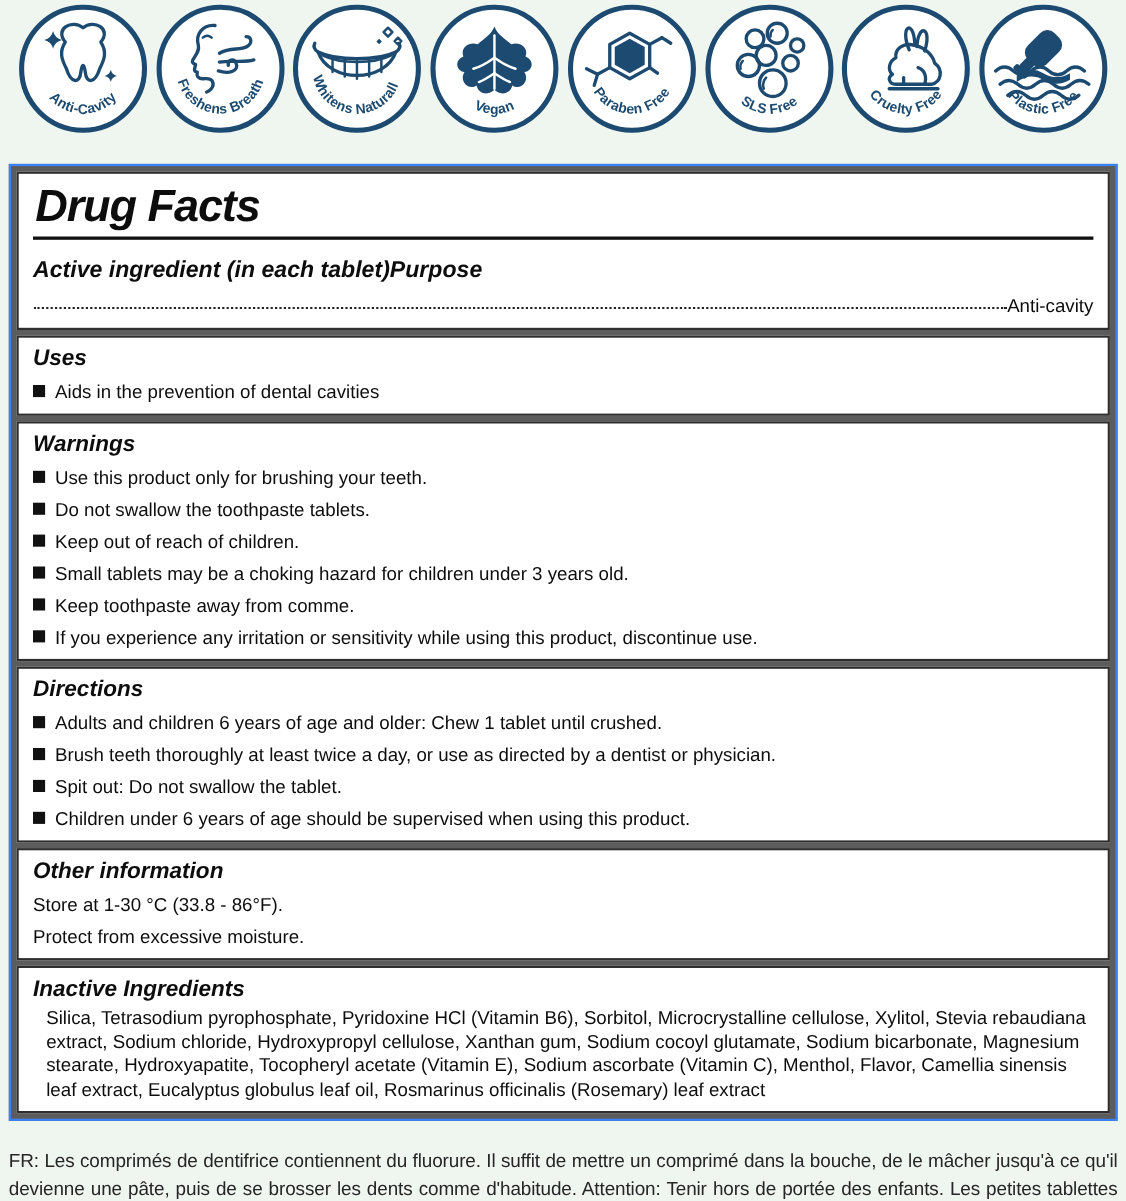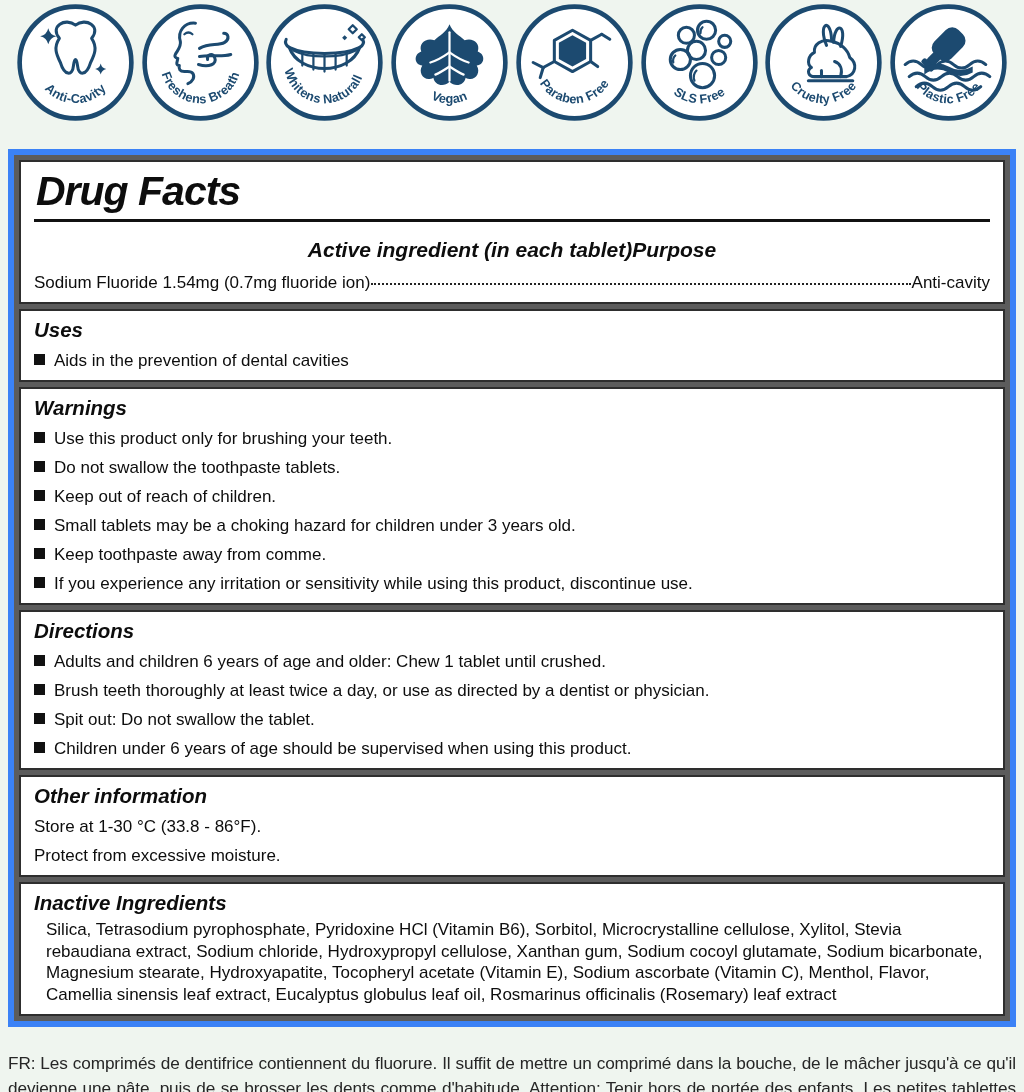--- a/index.html
+++ b/index.html
@@ -18,29 +18,29 @@
   .ic .thin { stroke-width:2.2; }
   .ic .fill { fill:#1c4a70; stroke:none; }
   .ic .vein { stroke:#ffffff; stroke-width:2.2; fill:none; }
   .ic .white { fill:#ffffff; }
   .badge-label { font-family:"Liberation Sans", sans-serif; font-size:12.6px; font-weight:600; letter-spacing:0.3px; }
   .badge-label textPath { fill:#1c4a70; }
   
   .df-panel {
     margin:26px 8px 0 8px;
     background:#5c5c5c;
-    border:6px solid #3b82f6;
+    border:2px solid #3b82f6;
     padding:5px;
     display:flex; flex-direction:column; gap:5px;
     box-sizing:border-box;
   }
   .df-section { background:#ffffff; border:2px solid #2e2e2e; padding:4px 13px 9px 13px; }
   .df-title { margin:2px 0 4px 2px; font-size:41px; font-style:italic; font-weight:700; letter-spacing:-1px; }
   .df-rule { height:3px; background:#111; margin:4px 0 16px 0; }
-  .ai-row { display:flex; justify-content:center; font-size:21px; font-weight:700; font-style:italic; }
+  .ai-row { display:flex; justify-content:flex-start; font-size:21px; font-weight:700; font-style:italic; }
   .leader-row { display:flex; align-items:baseline; font-size:17px; margin-top:11px; white-space:nowrap; }
   .leader-dots { flex:1; border-bottom:2.5px dotted #222; margin:0 1px; transform:translateY(-3px); min-width:20px; }
   .df-h2 { margin:3px 0 0 0; font-size:20.5px; font-weight:700; font-style:italic; }
   .bullets { margin:2px 0 0 0; padding:0; list-style:none;text-align:right; }
   .bullet { display:flex; align-items:flex-start; gap:9px; margin-top:8px; font-size:17px; line-height:21px; }
   .sq { width:11px; height:11px; background:#111; flex:none; margin-top:4px; }
   .info-line { margin:8px 0 0 0; font-size:17px; line-height:21px; }
   .ing-text { margin:4px 0 0 12px; font-size:17px; line-height:21.5px; }
   
   .fr-note {
@@ -216,21 +216,20 @@
 <div class="df-panel">
 
   <section class="df-section">
     <h1 class="df-title">Drug Facts</h1>
     <div class="df-rule"></div>
     <div class="ai-row">
       <span>Active ingredient (in each tablet)</span>
       <span>Purpose</span>
     </div>
     <div class="leader-row">
-      <span>Sodium Fluoride 1.54mg (0.7mg fluoride ion)</span>
       <span class="leader-dots"></span>
       <span>Anti-cavity</span>
     </div>
   </section>
 
   <section class="df-section">
     <h2 class="df-h2">Uses</h2>
     <ul class="bullets">
       <li class="bullet">
           <span class="sq"></span>

